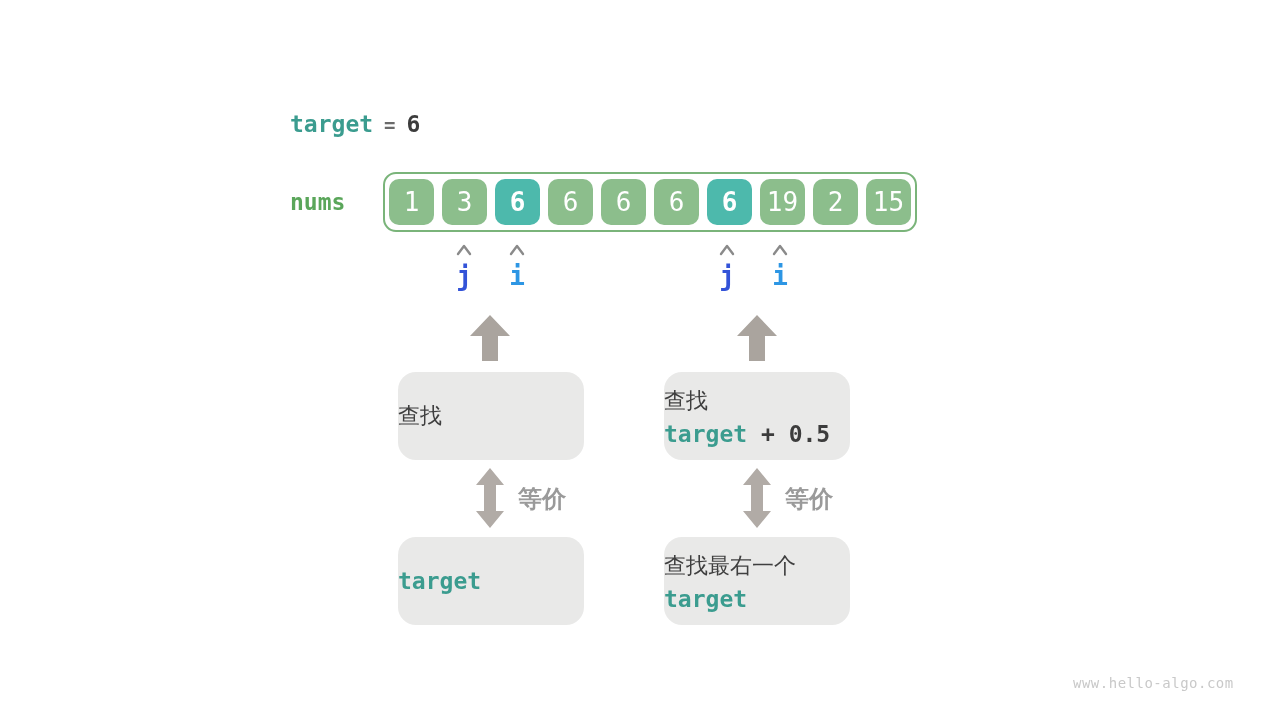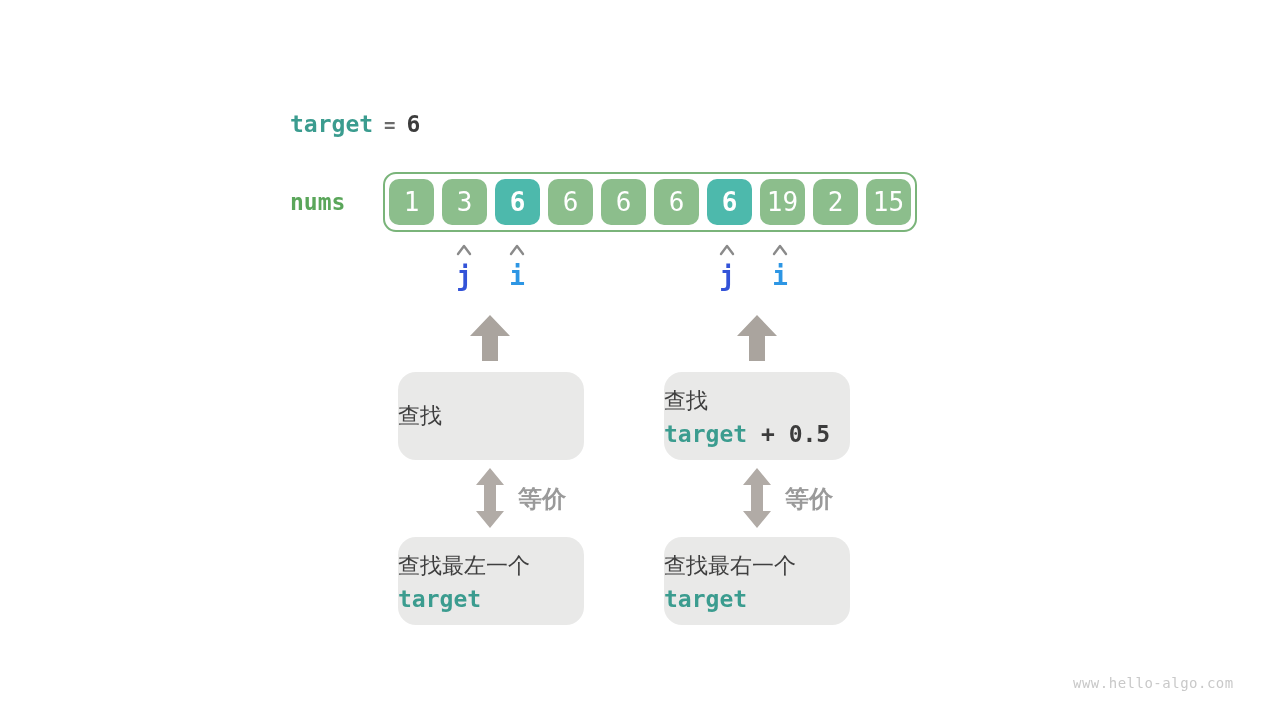--- a/index.html
+++ b/index.html
@@ -153,21 +153,20 @@
       <polygon points="15,0 29,17 21,17 21,43 29,43 15,60 1,43 9,43 9,17 1,17" fill="#b1aba6"></polygon>
     </svg>
   <svg class="dbl-arrow" style="left:742px" viewBox="0 0 30 60">
       <polygon points="15,0 29,17 21,17 21,43 29,43 15,60 1,43 9,43 9,17 1,17" fill="#b1aba6"></polygon>
     </svg>
 
   <div class="equiv-label" style="left:518px">等价</div>
   <div class="equiv-label" style="left:785px">等价</div>
 
   <div class="fbox" style="left:398px; top:537px">
-    <div class="line1">查找最左一个</div>
     <div class="line2"><span class="kw">target</span></div>
   </div>
   <div class="fbox" style="left:664px; top:537px">
     <div class="line1">查找最右一个</div>
     <div class="line2"><span class="kw">target</span></div>
   </div>
 
   <div class="watermark">www.hello-algo.com</div>
 
 </div>

